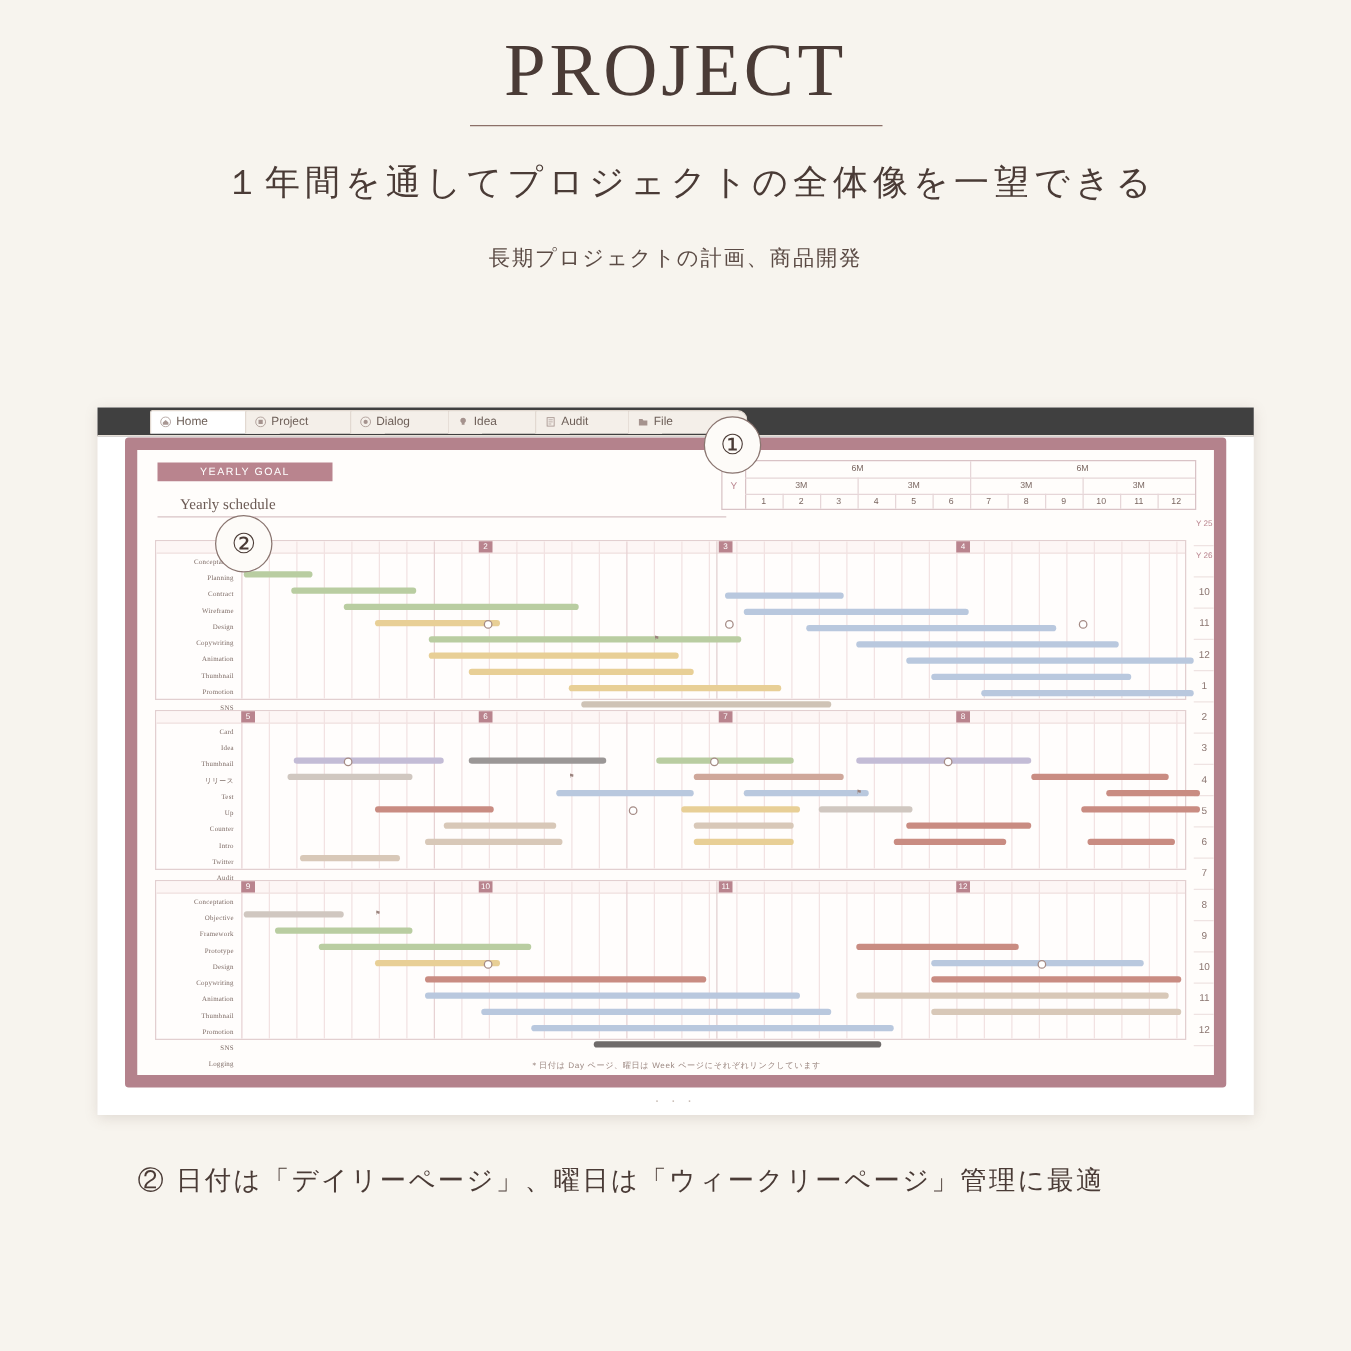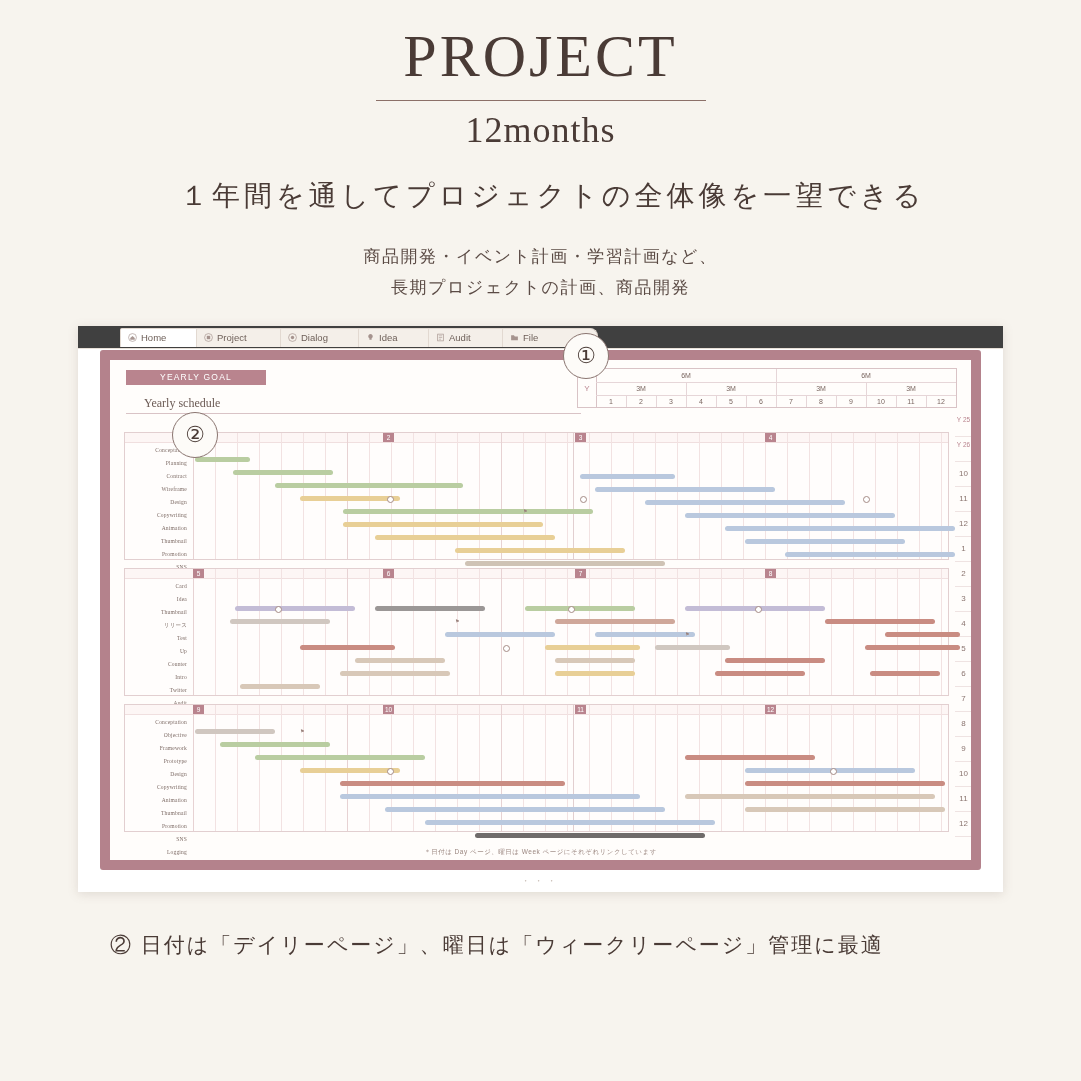--- a/index.html
+++ b/index.html
@@ -138,24 +138,22 @@
   }
   .callout.c1{width:44px;height:44px;left:563px;top:333px;font-size:22px;line-height:44px;}
   .callout.c2{width:44px;height:44px;left:172px;top:412px;font-size:22px;line-height:44px;}
 </style>
 </head>
 <body>
 
 <div class="hdr">
   <div class="title">PROJECT</div>
   <div class="title-rule"></div>
-  <div class="subtitle">12months</div>
   <div class="lead">１年間を通してプロジェクトの全体像を一望できる</div>
   <div class="desc">
-    <div>商品開発・イベント計画・学習計画など、</div>
     <div>長期プロジェクトの計画、商品開発</div>
   </div>
 </div>
 
 <div class="device">
 
   <div class="tabbar">
     <div class="tab active" style="left:42px;width:68px;">
       <svg class="tico" viewBox="0 0 16 16">
           <circle cx="8" cy="8" r="7" fill="none" stroke="#8b7570" stroke-width="1.2"></circle>

